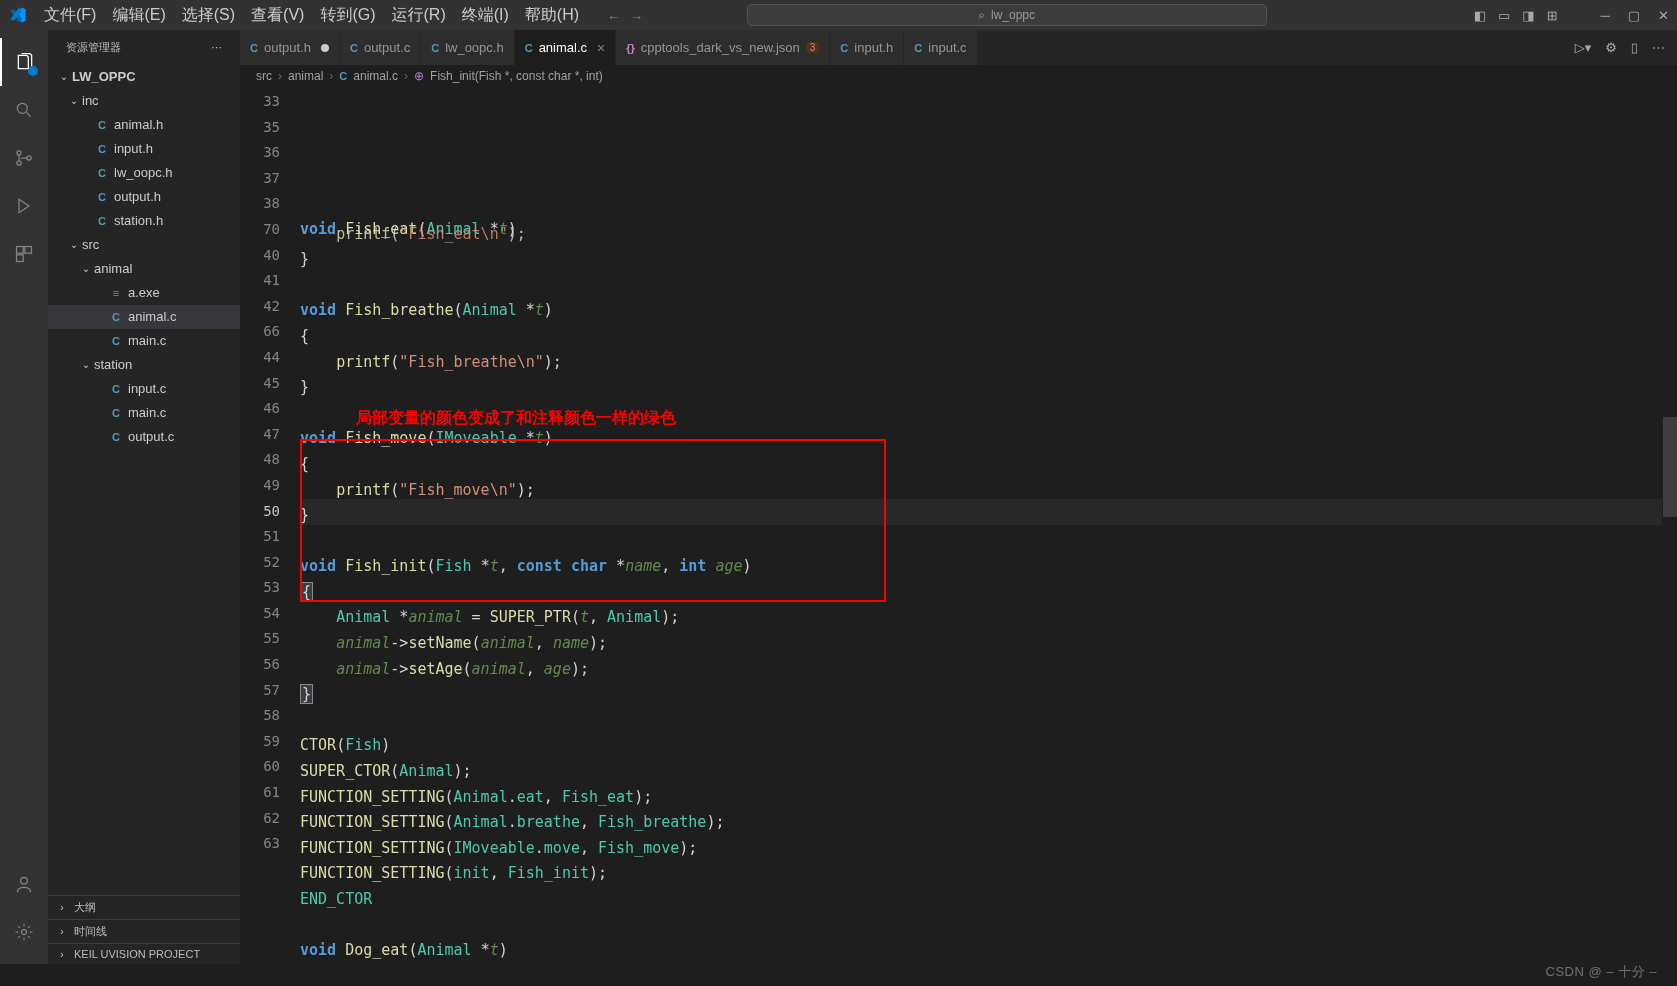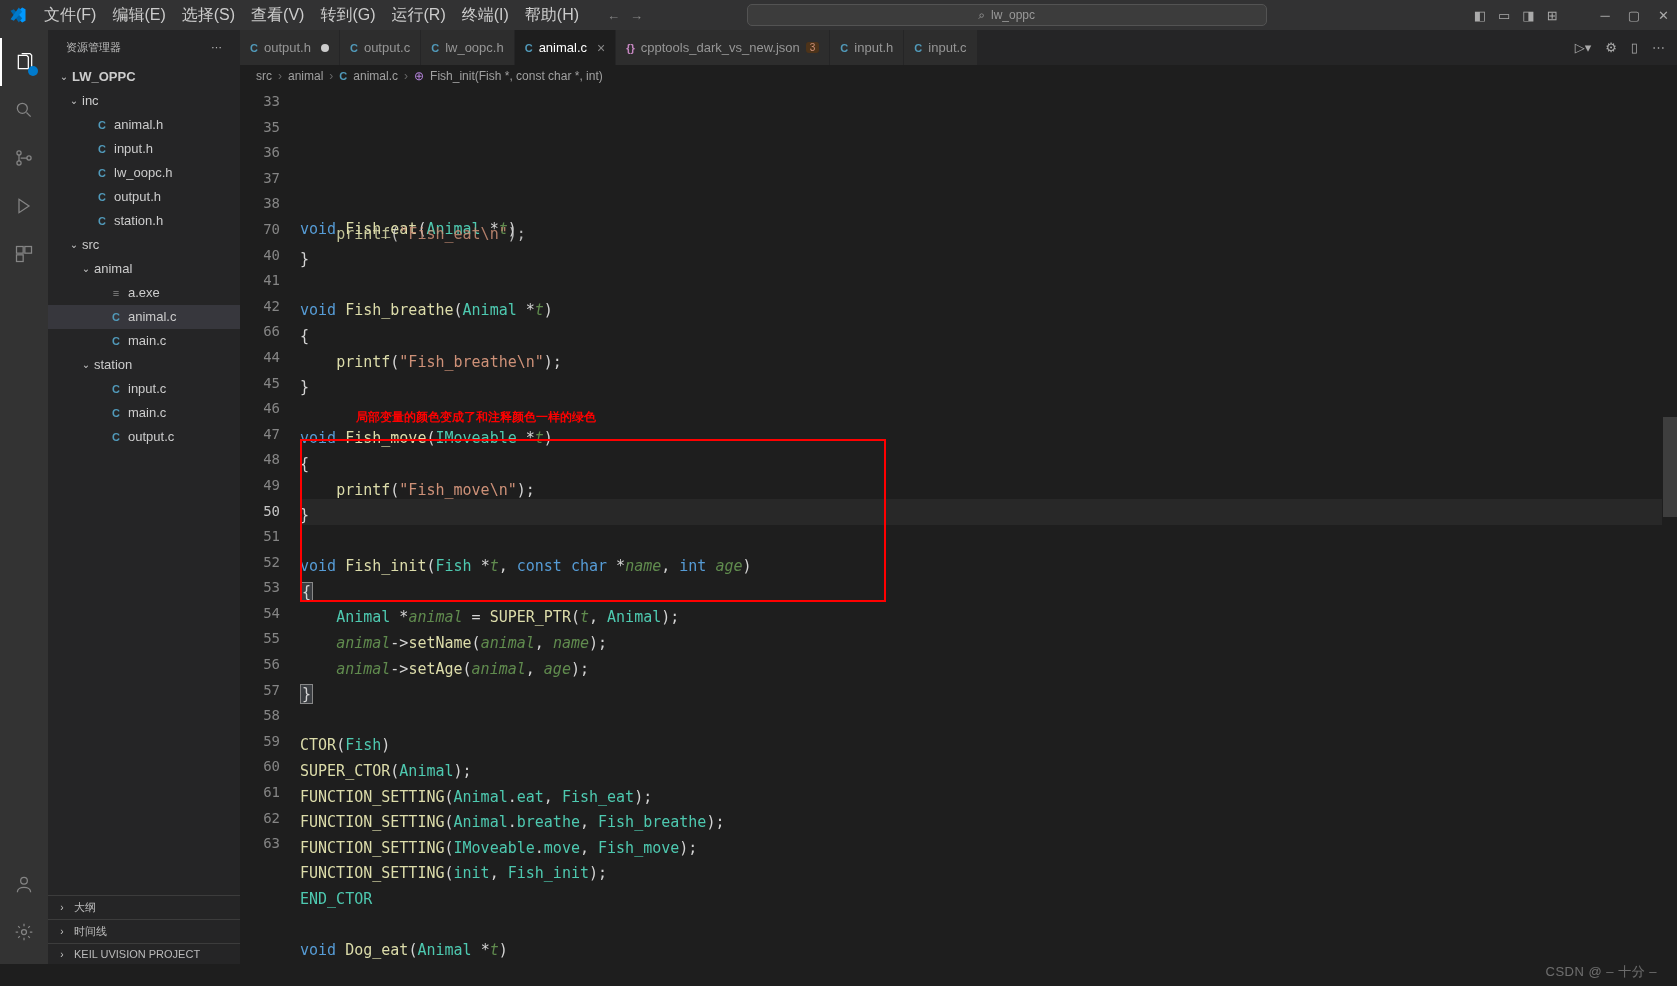--- a/index.html
+++ b/index.html
@@ -42,29 +42,29 @@
     .tab-icon.json { color: #c586c0; }
     .tab-actions { margin-left: auto; display: flex; gap: 14px; padding-right: 12px; color: #aaa; }
     .breadcrumb { height: 22px; display: flex; align-items: center; padding: 0 16px; font-size: 12px; color: #a0a0a0; gap: 6px; }
     .breadcrumb .sep { color: #666; }
     .breadcrumb .symbol-icon { color: #b180d7; }
     .code-area { flex: 1; display: flex; overflow: hidden; position: relative; }
     .gutter { width: 60px; text-align: right; padding-right: 20px; padding-top: 2px; font-family: Consolas, monospace; font-size: 14px; line-height: 25.6px; color: #858585; user-select: none; }
     .gutter .active-line { color: #c6c6c6; }
     .code { flex: 1; font-family: Consolas, monospace; font-size: 15px; line-height: 25.6px; padding-top: 2px; white-space: pre; position: relative; }
     .hl-line { position: absolute; left: 0; right: 15px; height: 25.6px; background: #282828; z-index: 0; }
-    .k { color: #569cd6; }
+    .k { color: #569cd6; font-weight: bold; }
     .fn { color: #dcdcaa; }
     .type { color: #4ec9b0; }
     .var { color: #608b4e; font-style: italic; }
     .str { color: #ce9178; }
     .mem { color: #dcdcaa; }
     .punct { color: #d4d4d4; }
     .redbox { border: 2px solid #ff0000; position: absolute; z-index: 2; pointer-events: none; }
-    .annotation { position: absolute; color: #ff0000; font-family: 'Microsoft YaHei', sans-serif; font-size: 12px; z-index: 3; font-weight: bold; }
+    .annotation { position: absolute; color: #ff0000; font-family: 'Microsoft YaHei', sans-serif; font-size: 16px; z-index: 3; font-weight: bold; }
     .highlight-brace { border: 1px solid #888; padding: 0 1px; background: #3a3d41; }
     .scrollbar-track { position: absolute; right: 0; top: 0; bottom: 0; width: 14px; }
     .scrollbar-thumb { position: absolute; right: 0; top: 330px; width: 14px; height: 100px; background: #bfbfbf33; }
     .watermark { position: absolute; right: 20px; bottom: 5px; color: rgba(255,255,255,0.35); font-size: 13px; font-family: sans-serif; z-index: 10; letter-spacing: 0.5px; }
     svg.i { width: 20px; height: 20px; fill: currentColor; }
   </style>
 </head>
 <body>
 
 <div class="titlebar">

